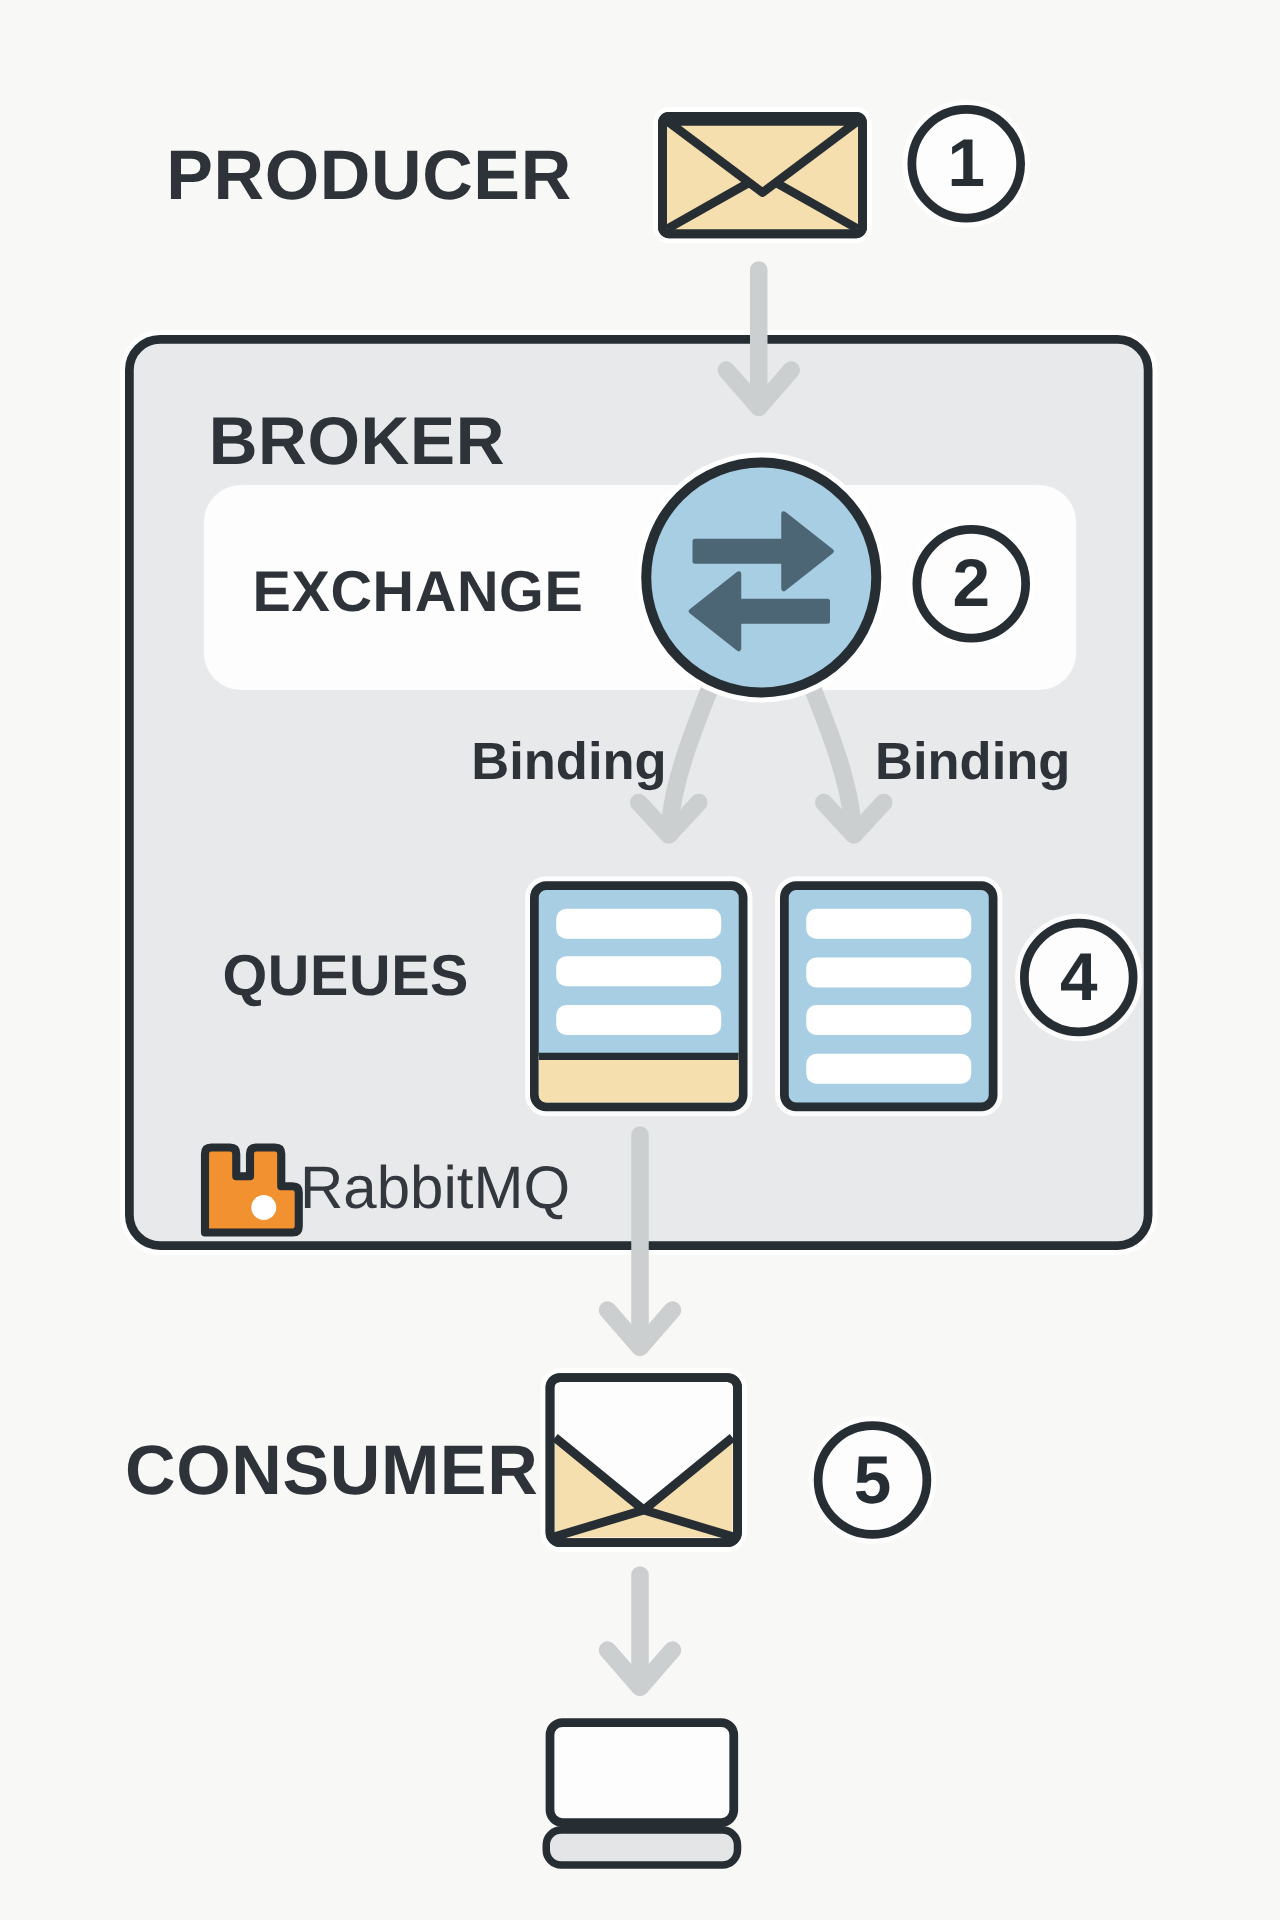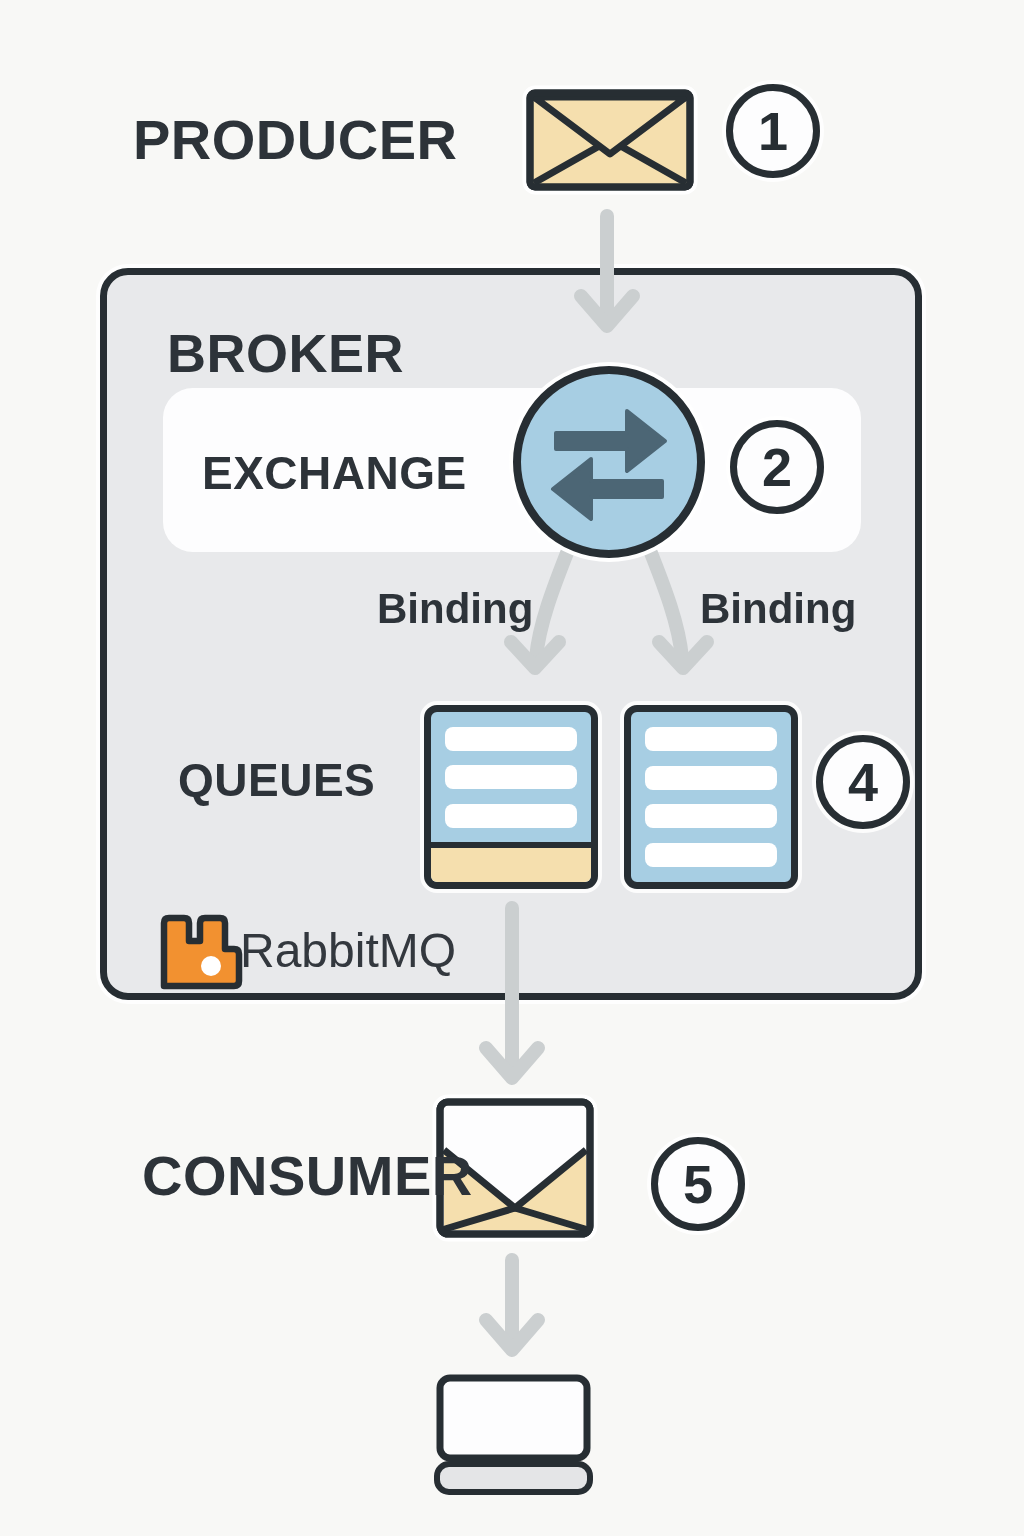--- a/index.html
+++ b/index.html
@@ -40,21 +40,21 @@
   .badge-4{left:816px;top:735px;}
   .badge-5{left:651px;top:1137px;}
   .label{position:absolute;color:#2d3339;font-weight:800;line-height:1;letter-spacing:.5px;z-index:10;white-space:nowrap;}
   .lbl-producer{left:133px;top:112px;font-size:56px;}
   .lbl-broker{left:167px;top:326px;font-size:54px;}
   .lbl-exchange{left:202px;top:450px;font-size:46px;text-align:right;}
   .lbl-binding-left{left:377px;top:588px;font-size:42px;font-weight:700;letter-spacing:0;}
   .lbl-binding-right{left:700px;top:588px;font-size:42px;font-weight:700;letter-spacing:0;}
   .lbl-queues{left:178px;top:757px;font-size:46px;}
   .lbl-logo{left:240px;top:927px;font-size:48px;font-weight:500;letter-spacing:0;color:#33383e;}
-  .lbl-consumer{left:100px;top:1148px;font-size:56px;margin-left:42px;}
+  .lbl-consumer{left:100px;top:1148px;font-size:56px;}
   svg.layer{position:absolute;left:0;top:0;z-index:5;pointer-events:none;}
 </style>
 </head>
 <body>
 
 <div class="stage">
 
   <div class="broker-box"></div>
   <div class="exchange-rect"></div>
 

